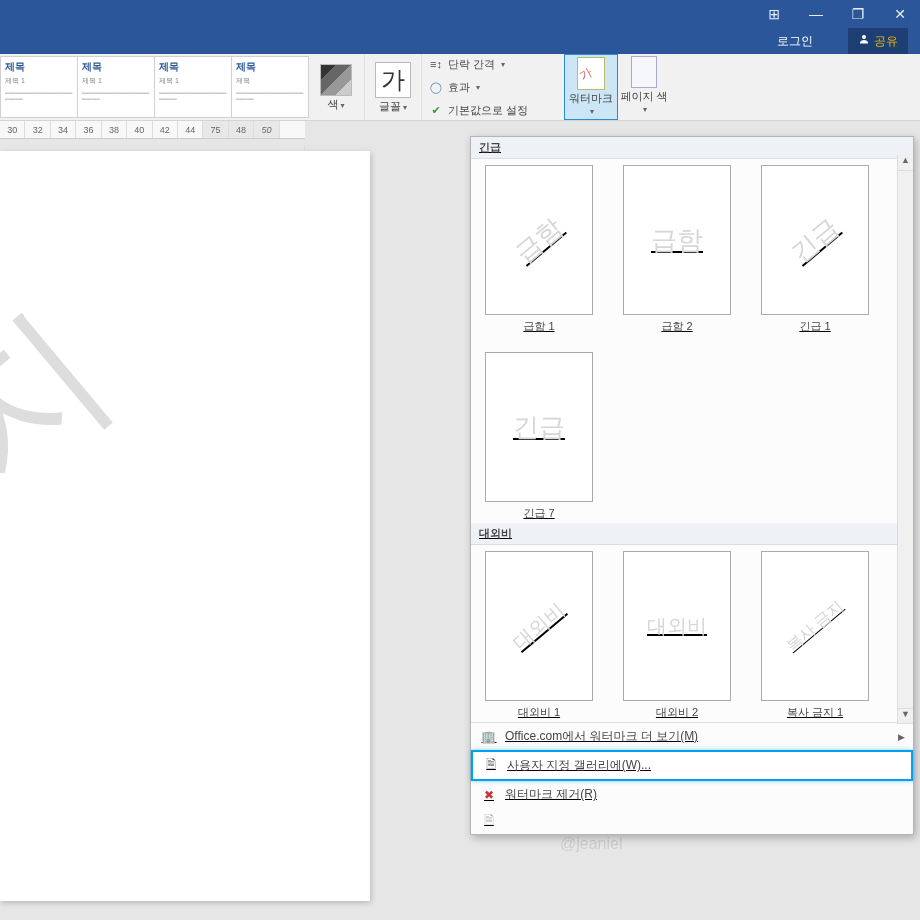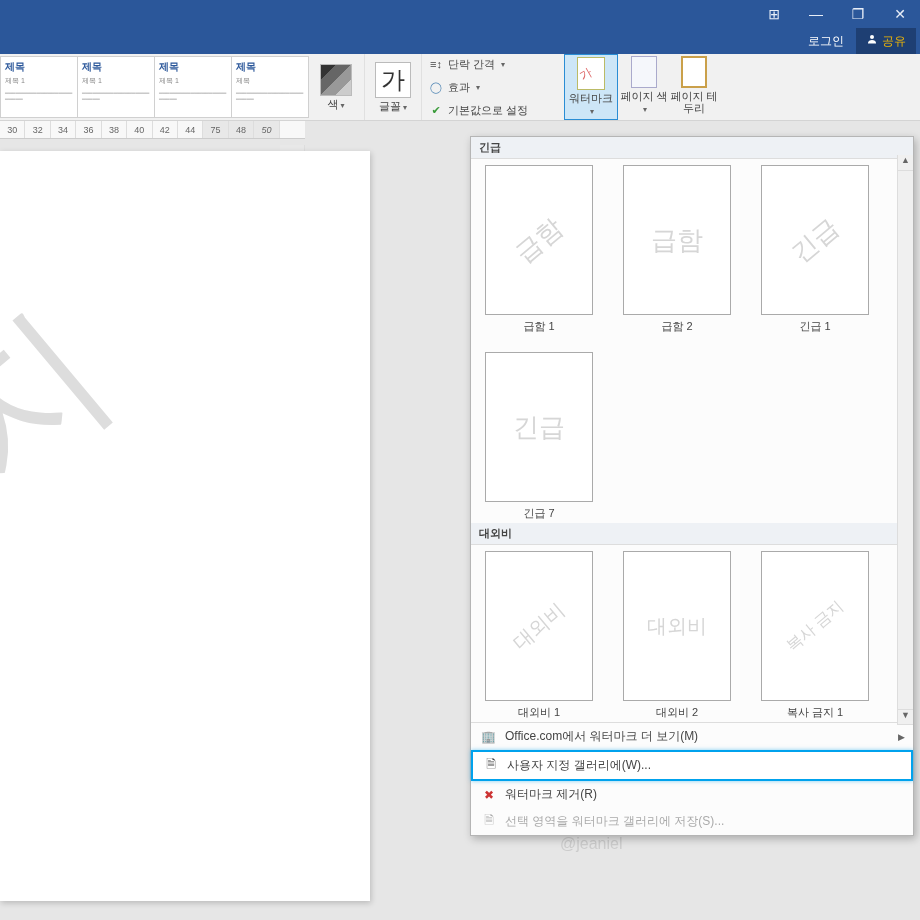--- a/index.html
+++ b/index.html
@@ -28,21 +28,22 @@
     line-height: 20px;
     text-align: center;
     cursor: default;
   }
   .account-bar {
     height: 26px;
     background: #2b579a;
     display: flex;
     justify-content: flex-end;
     align-items: center;
-    padding: 0 4px 0 8px;
+    padding: 0 12px 0 8px;
+    gap: 23px;
   }
   .account-bar .login {
     color: #fff; font-size: 12px; padding: 0 12px; height: 26px; line-height: 26px;
   }
   .account-bar .share {
     background: #1e3f73;
     color: #eab308; font-size: 12px; padding: 0 10px; height: 26px; line-height: 26px;
     display: flex; align-items: center; gap: 4px;
   }
   .ribbon {
@@ -146,20 +147,21 @@
   }
   
   .wm-panel {
     position: absolute;
     top: 136px; left: 470px;
     width: 444px;
     background: #fcfcfc;
     border: 1px solid #b5b5b5;
     box-shadow: 2px 3px 8px rgba(0,0,0,.25);
     z-index: 10;
+    text-decoration: underline;
   }
   .wm-section-head {
     background: #eef1f5;
     padding: 3px 8px;
     font-size: 11px; font-weight: bold; color: #444;
     border-bottom: 1px solid #ddd;
   }
   .wm-grid {
     display: flex; flex-wrap: wrap;
     padding: 6px 8px 2px 8px;
@@ -305,24 +307,20 @@
       <span style="position:absolute;left:2px;top:8px;font-size:12px;color:#d66;transform:rotate(-30deg);">가</span>
     </div>
     <div class="rb-label"><span>워터마크</span><br><span class="dropdown-arrow">▾</span></div>
   </div>
 
   <div class="rb-big" style="width:52px;">
     <div style="width:26px;height:32px;border:1px solid #aac;background:#f5f7fb;"></div>
     <div class="rb-label"><span>페이지 색</span><br><span class="dropdown-arrow">▾</span></div>
   </div>
 
-  <div class="rb-big" style="width:48px;">
-    <div style="width:26px;height:32px;border:2px solid #caa04a;background:#fff;"></div>
-    <div class="rb-label">페이지 테두리</div>
-  </div>
 </div>
 
 <div class="page-area">
   <div class="ruler">
     <span class="tick">30</span>
     <span class="tick">32</span>
     <span class="tick">34</span>
     <span class="tick">36</span>
     <span class="tick">38</span>
     <span class="tick">40</span>
@@ -402,18 +400,17 @@
     <div class="wm-menu-item highlight">
       <span class="mi-ic">🗎</span>
       <span>사용자 지정 갤러리에(W)...</span>
     </div>
     <div class="wm-menu-item">
       <span class="mi-ic" style="color:#c33;">✖</span>
       <span>워터마크 제거(R)</span>
     </div>
     <div class="wm-menu-item disabled">
       <span class="mi-ic">🗎</span>
-      <span>선택 영역을 워터마크 갤러리에 저장(S)...</span>
     </div>
   </div>
 </div>
 
 <div class="credit">@jeaniel</div>
 
 </body></html>

